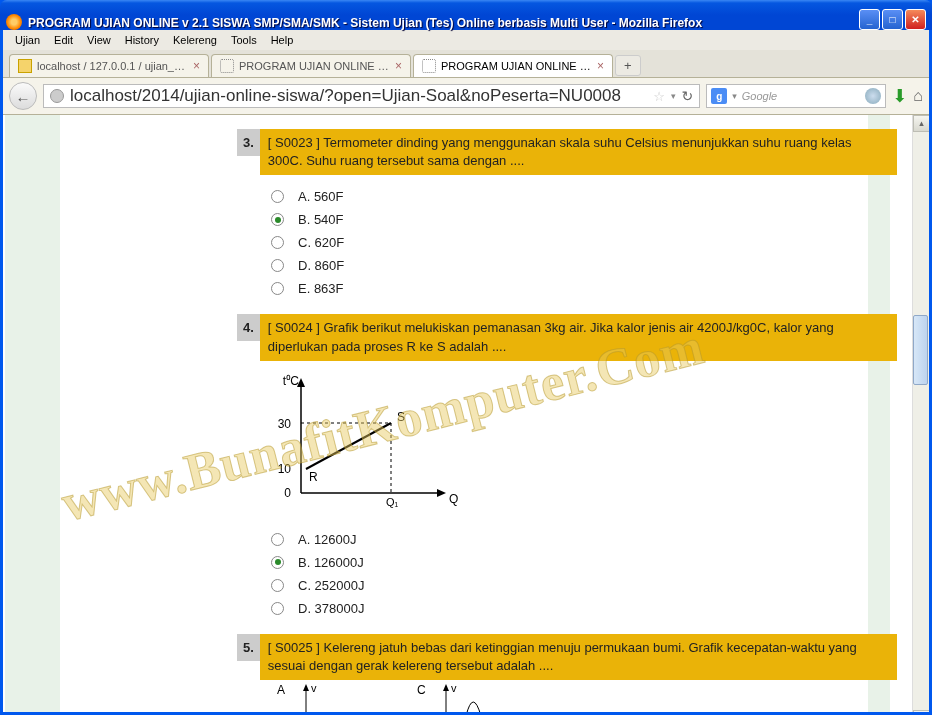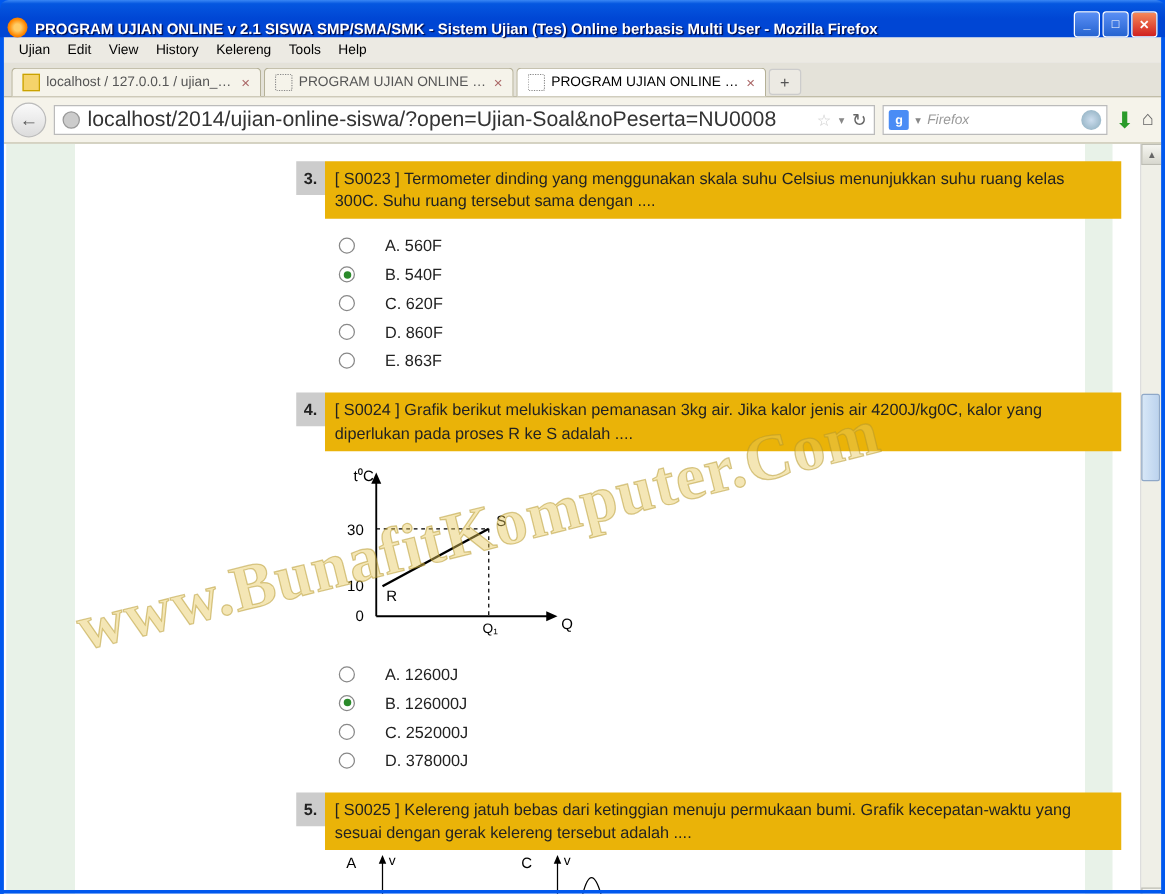--- a/index.html
+++ b/index.html
@@ -177,21 +177,21 @@
   text-align:center;
   align-self: flex-start;
 }
 .q-text-box {
   background:#eab308;
   padding:5px 8px;
   flex:1;
   line-height: 1.4;
 }
 .options { margin-left: 34px; margin-top: 10px; }
-.opt { display:flex; align-items:center; gap:24px; padding: 4px 0; }
+.opt { display:flex; align-items:center; gap:14px; padding: 4px 0; }
 .radio {
   width:13px; height:13px;
   border:1px solid #888;
   border-radius:50%;
   display:flex;
   align-items:center;
   justify-content:center;
 }
 .radio.sel::after {
   content:"";
@@ -305,21 +305,21 @@
     <div class="url-bar">
       <div class="globe"></div>
       <div class="url-text">localhost/2014/ujian-online-siswa/?open=Ujian-Soal&amp;noPeserta=NU0008</div>
       <div class="url-star">☆</div>
       <div class="url-drop">▾</div>
       <div class="reload">↻</div>
     </div>
     <div class="search-box">
       <div class="g-badge">g</div>
       <div class="search-drop">▾</div>
-      <div class="search-text">Firefox</div>
+      <div class="search-text">Google</div>
       <div class="search-go"></div>
     </div>
     <div class="dl-arrow">⬇</div>
     <div class="home-icon">⌂</div>
   </div>
 
   <div class="viewport">
     <div class="page-bg">
       <div class="side-strip-l"></div>
       <div class="side-strip-r"></div>

